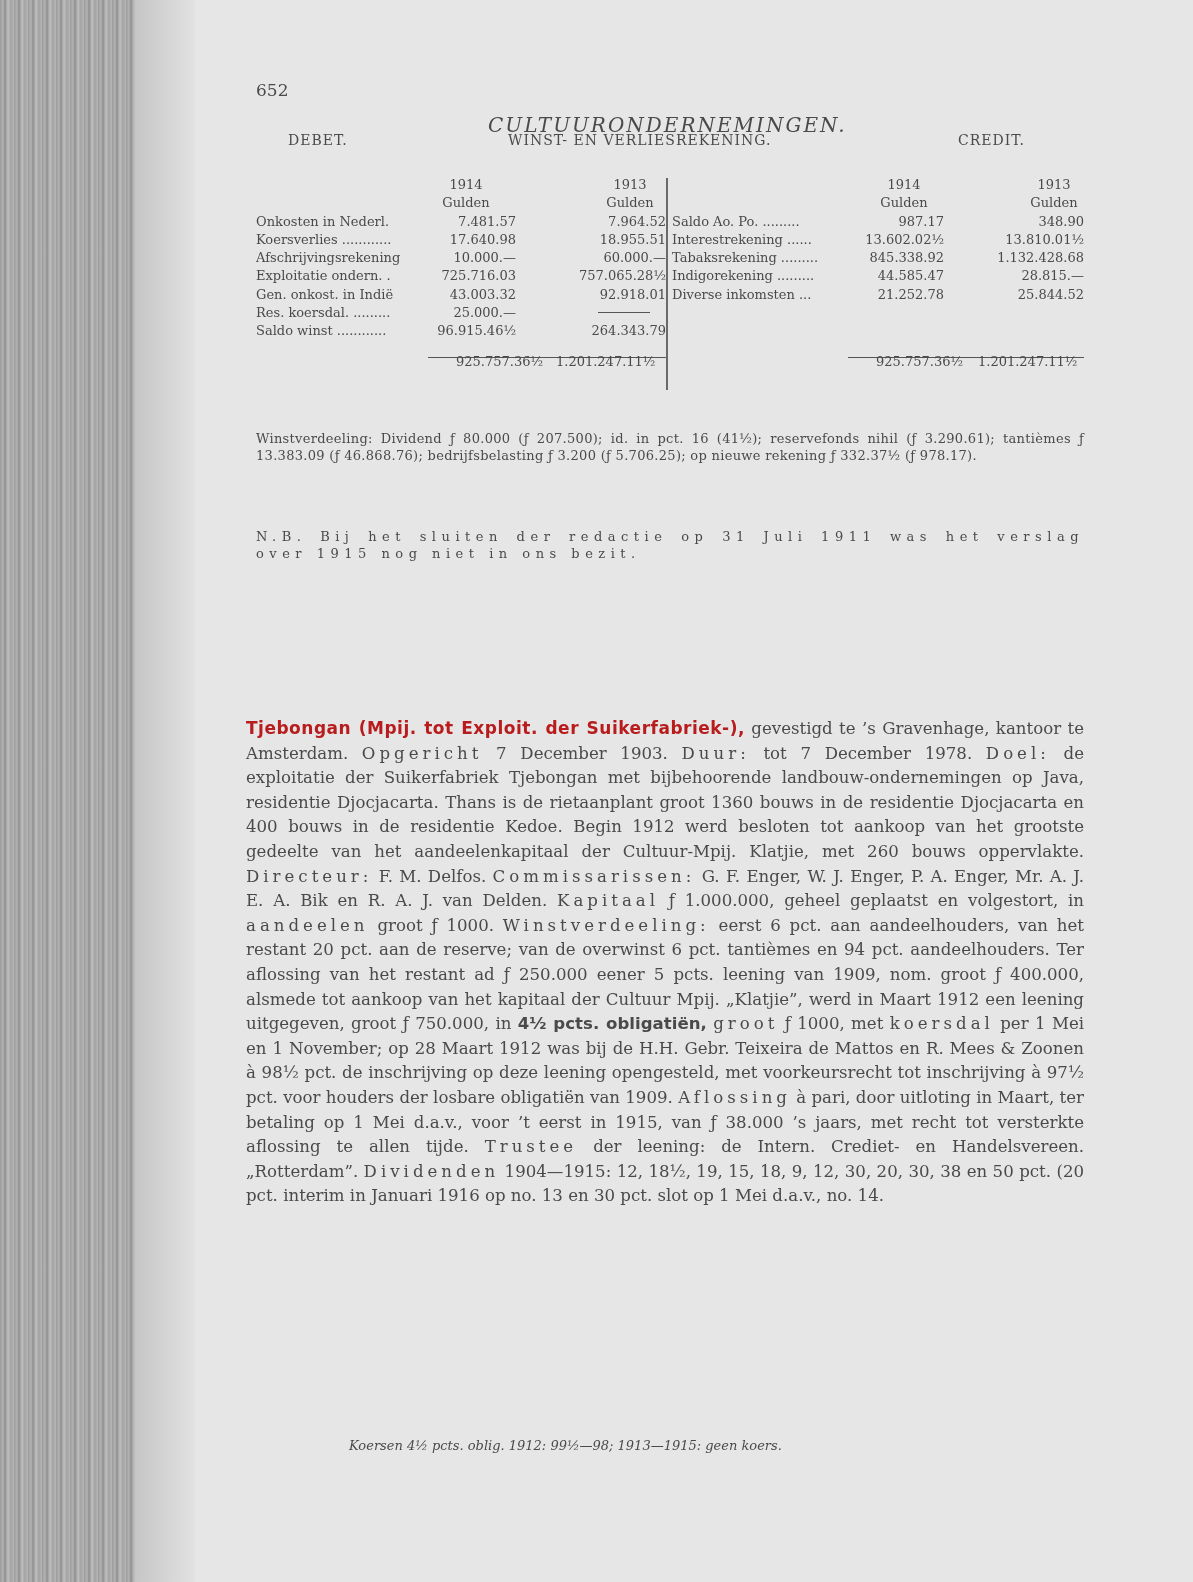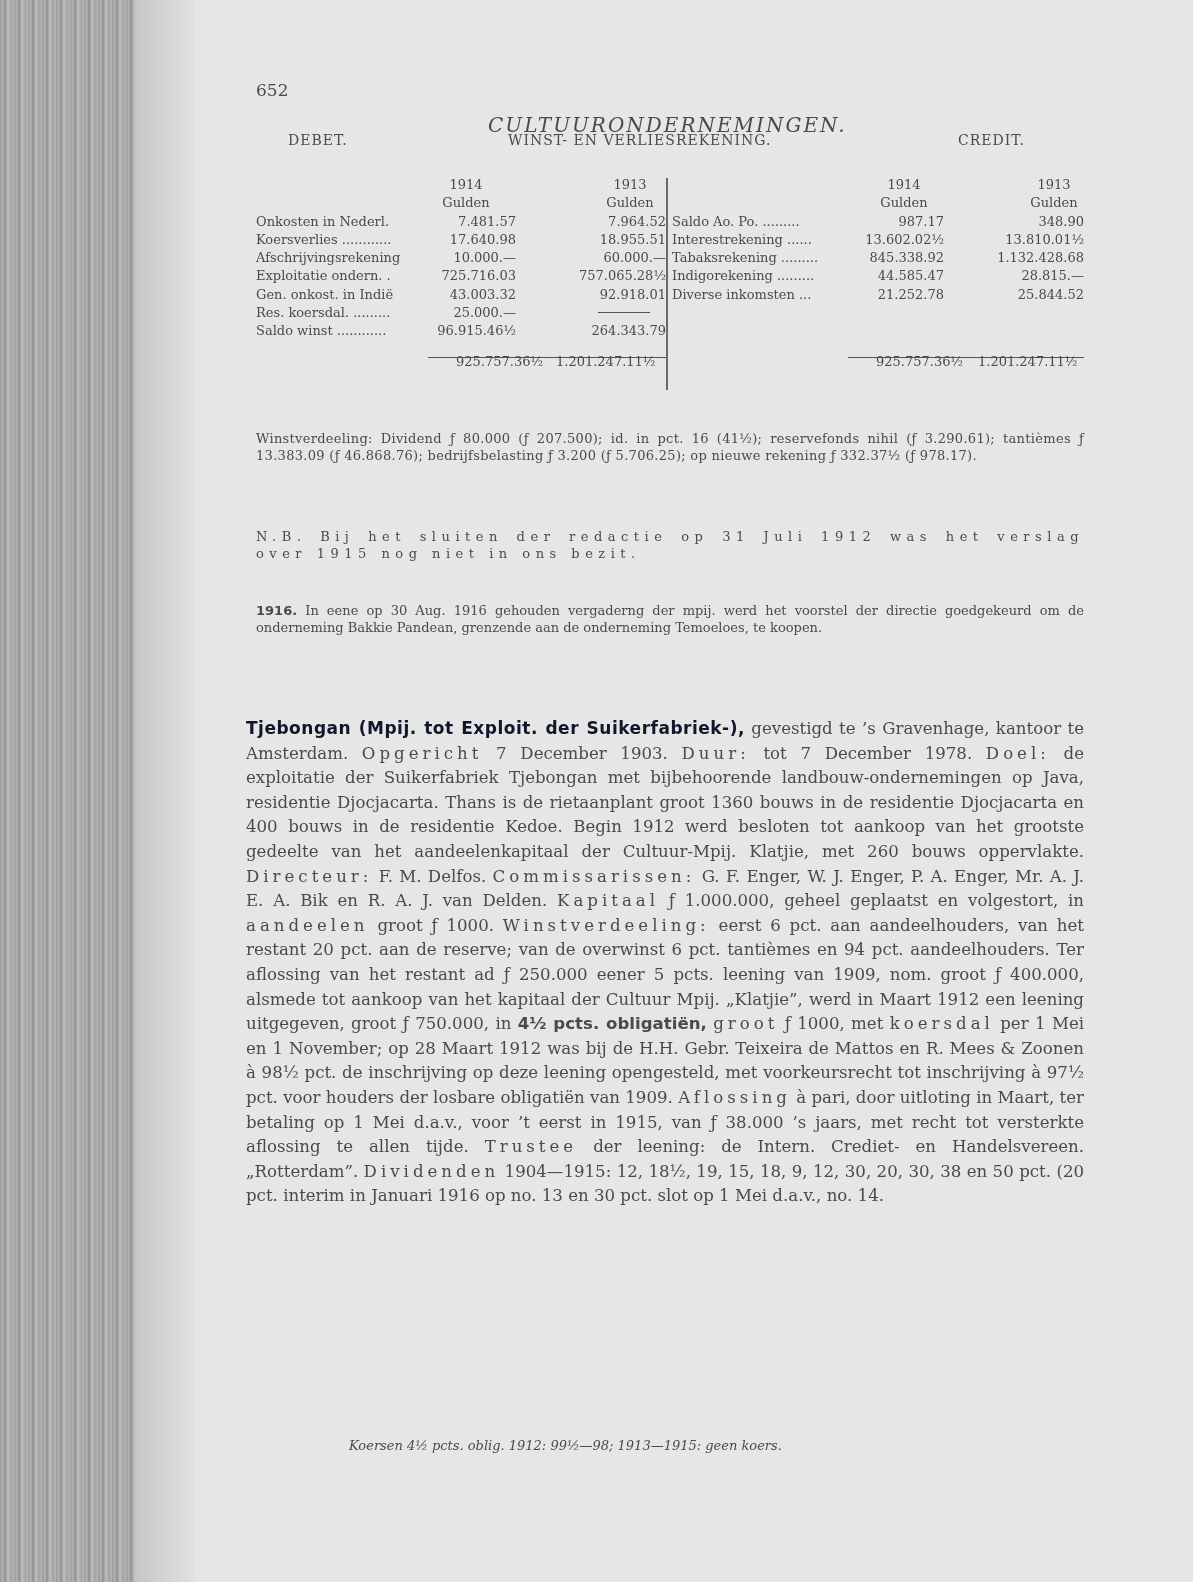--- a/index.html
+++ b/index.html
@@ -56,21 +56,21 @@
   .totals { top:354px; font-size:13px; }
   .tot-d1 { left:456px; } .tot-d2 { left:556px; }
   .tot-c1 { left:876px; } .tot-c2 { left:978px; }
 
   .para { position:absolute; left:256px; width:828px; text-align:justify; }
   .winst { top:430px; font-size:13px; line-height:17px; letter-spacing:0.3px; }
   .nb { top:528px; font-size:13px; line-height:17px; letter-spacing:5.5px; }
   .y1916 { top:602px; font-size:13px; line-height:17px; }
   .bold-sans { font-family:"DejaVu Sans", "Liberation Sans", sans-serif; font-weight:bold; }
   .main { left:246px; top:716px; width:838px; font-size:16.6px; line-height:24.6px; }
-  .main .title { font-size:17px; letter-spacing:0.5px; color:#0f172a; }
+  .main .title { font-size:17px; letter-spacing:0.5px; color:#b91c1c; }
   .spaced { letter-spacing:4px; }
   .koersen { left:349px; top:1438px; font-size:13px;font-style:italic; }
 </style>
 </head>
 <body>
 
 <div class="book-edge"></div>
 <div class="edge-fade"></div>
 
 <div class="page">
@@ -168,26 +168,22 @@
 
   <div class="dash-line total-line-d"></div>
   <div class="dash-line total-line-c"></div>
 
   <div class="abs totals tot-d1">925.757.36½</div>
   <div class="abs totals tot-d2">1.201.247.11½</div>
   <div class="abs totals tot-c1">925.757.36½</div>
   <div class="abs totals tot-c2">1.201.247.11½</div>
 
   <div class="para winst">Winstverdeeling: Dividend ƒ 80.000 (ƒ 207.500); id. in pct. 16 (41½); reservefonds nihil (ƒ 3.290.61); tantièmes ƒ 13.383.09 (ƒ 46.868.76); bedrijfsbelasting ƒ 3.200 (ƒ 5.706.25); op nieuwe rekening ƒ 332.37½ (ƒ 978.17).</div>
-  <div class="para nb">N.B. Bij het sluiten der redactie op 31 Juli 1912 was het verslag over 1915 nog niet in ons bezit.</div>
-
-  <div class="para y1916">
-    <span class="bold-sans">1916.</span>
-    <span>In eene op 30 Aug. 1916 gehouden vergaderng der mpij. werd het voorstel der directie goedgekeurd om de onderneming Bakkie Pandean, grenzende aan de onderneming Temoeloes, te koopen.</span>
-  </div>
+  <div class="para nb">N.B. Bij het sluiten der redactie op 31 Juli 1911 was het verslag over 1915 nog niet in ons bezit.</div>
+
 
   <div class="para main">
     <span class="bold-sans title">Tjebongan (Mpij. tot Exploit. der Suikerfabriek-),</span>
     <span>gevestigd te ’s Gravenhage, kantoor te Amsterdam.</span>
     <span class="spaced">Opgericht</span>
     <span>7 December 1903.</span>
     <span class="spaced">Duur:</span>
     <span>tot 7 December 1978.</span>
     <span class="spaced">Doel:</span>
     <span>de exploitatie der Suikerfabriek Tjebongan met bijbehoorende landbouw-ondernemingen op Java, residentie Djocjacarta. Thans is de rietaanplant groot 1360 bouws in de residentie Djocjacarta en 400 bouws in de residentie Kedoe. Begin 1912 werd besloten tot aankoop van het grootste gedeelte van het aandeelenkapitaal der Cultuur-Mpij. Klatjie, met 260 bouws oppervlakte.</span>

